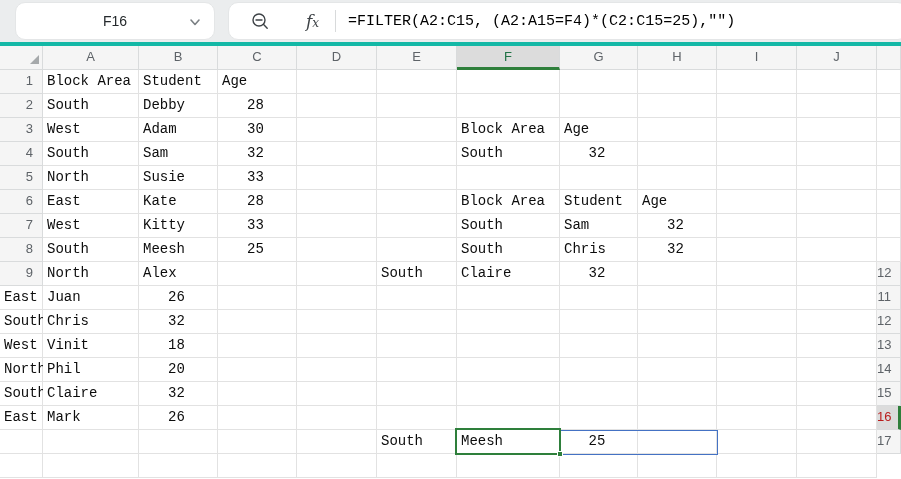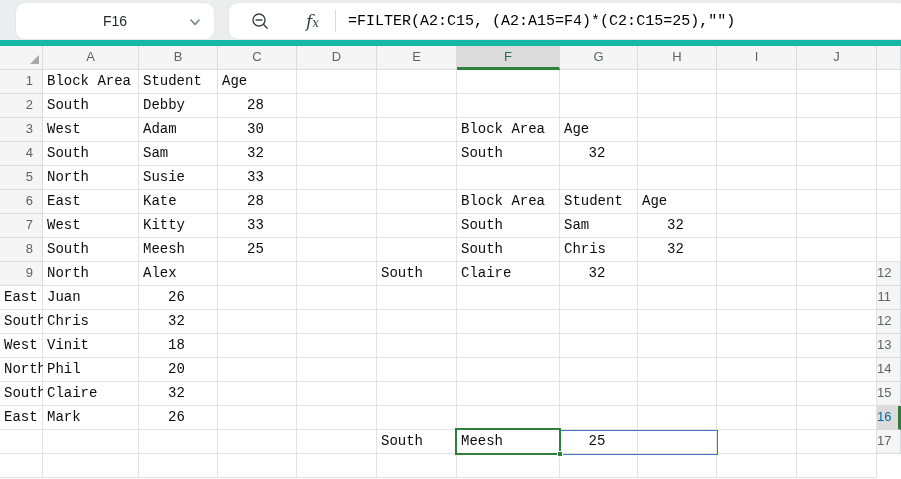--- a/index.html
+++ b/index.html
@@ -3,21 +3,21 @@
 <meta charset="utf-8">
 <style>
   * { box-sizing: border-box; margin: 0; padding: 0; }
   html,body { width: 901px; height: 479px; overflow: hidden; }
   body { font-family: "Liberation Sans", sans-serif; background: #fff; }
 
   
   .topbar {
     width: 901px; height: 46px;
     background: #ebedee;
-    border-bottom: 6px solid #14b8a6;
+    border-bottom: 4px solid #14b8a6;
     display: flex; align-items: flex-start;
     position: relative;
   }
   .name-box {
     position: absolute; left: 15px; top: 2px;
     width: 200px; height: 38px;
     background: #fff; border: 1px solid #e4e6e7; border-radius: 10px;
     display: flex; align-items: center; justify-content: center;
   }
   .name-box .ref {
@@ -76,21 +76,21 @@
     background: #dcdcdc; color: #217346;
     border-bottom: 3px solid #2e7f3b;
   }
   .row-header {
     background: #f5f5f5; color: #5e6368;
     font: 13px "Liberation Sans", sans-serif;
     text-align: right; padding-right: 9px; line-height: 22px;
     border-right: 1px solid #d9dbdc; border-bottom: 1px solid #d9dbdc;
   }
   .row-header.sel {
-    background: #dcdcdc; color: #0369a1;
+    background: #dcdcdc; color: #b91c1c;
     border-right: 3px solid #2e7f3b;
   }
   .cell {
     background: #fff; color: #0c0c0c;
     font: 14px "Liberation Mono", monospace;
     line-height: 23px; padding: 0 7px 0 4px;
     white-space: nowrap; overflow: visible;
     border-right: 1px solid #e2e2e2; border-bottom: 1px solid #e2e2e2;
   }
   .cell.num { text-align: center; }

